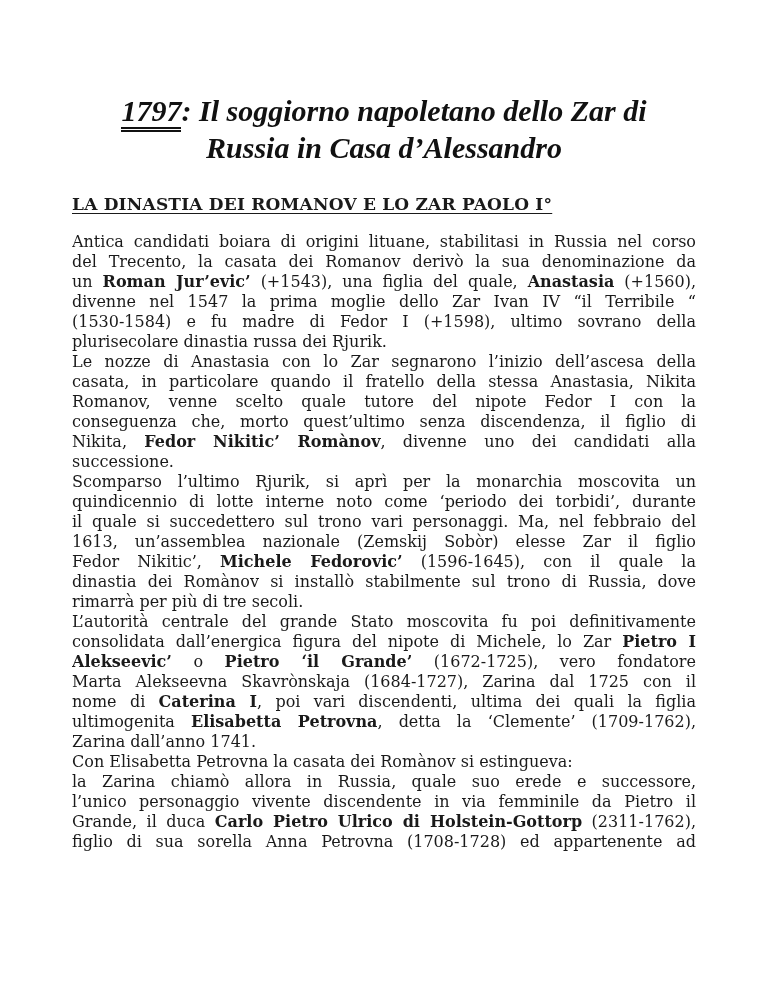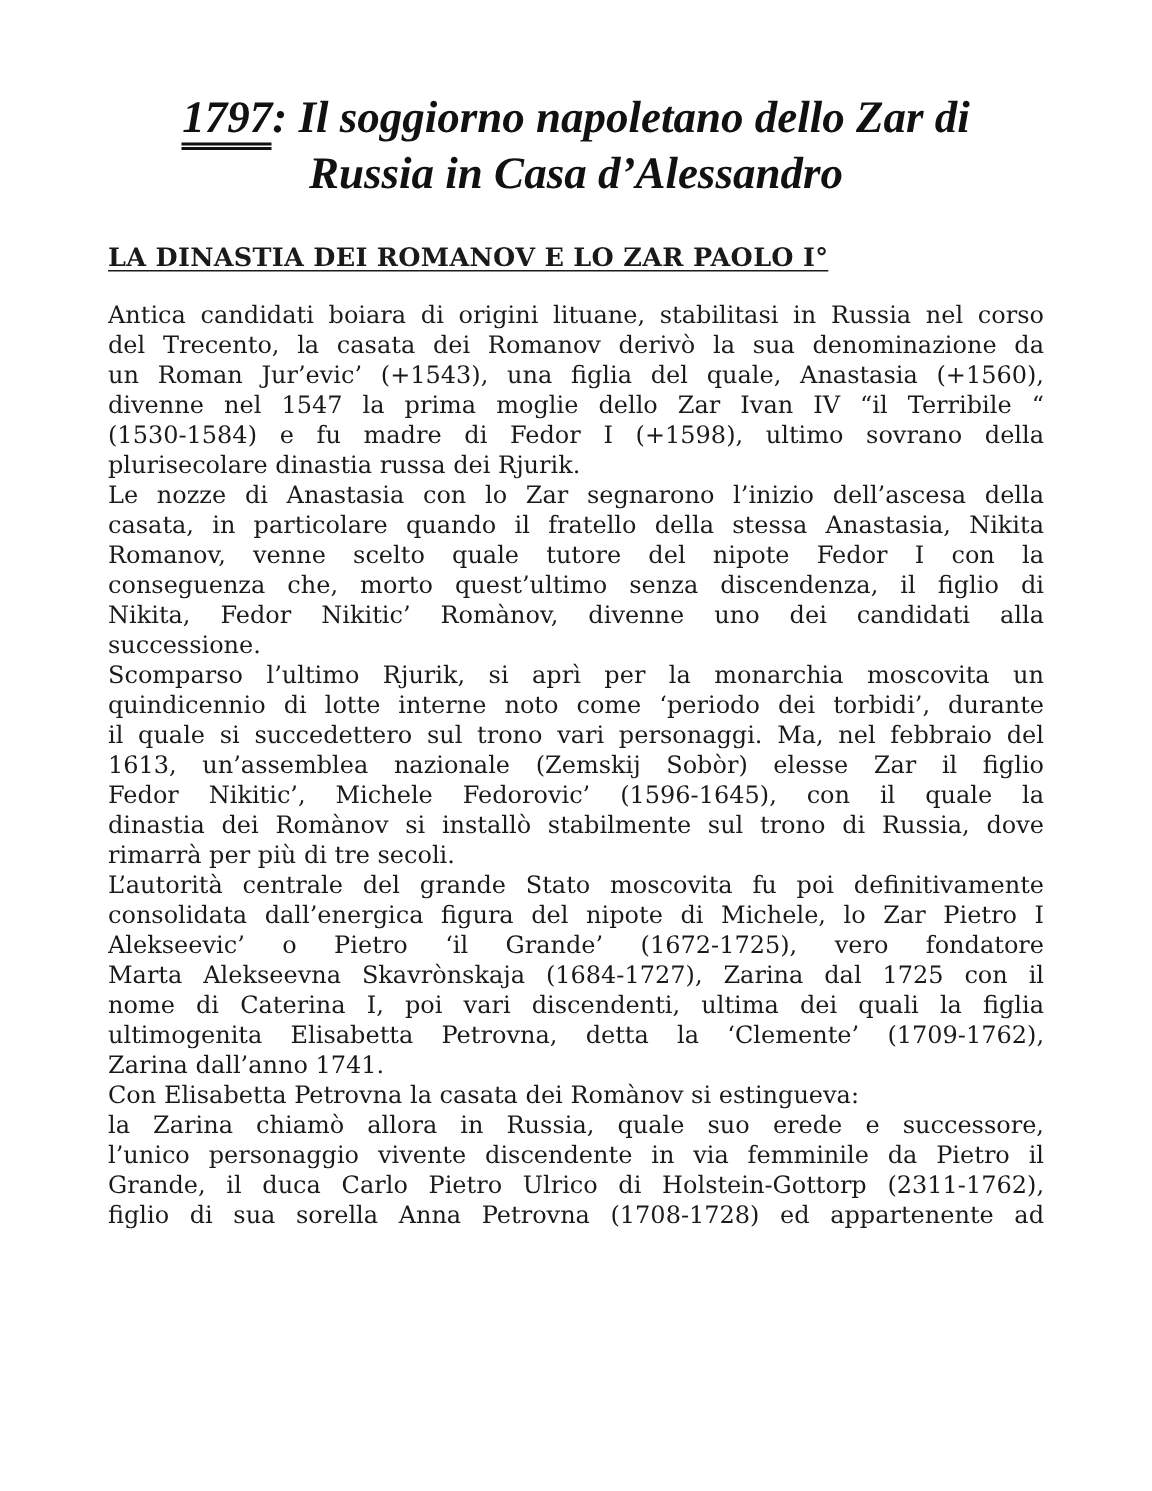--- a/index.html
+++ b/index.html
@@ -2,21 +2,21 @@
 <html><head>
 <meta charset="utf-8">
 <style>
   html, body { margin: 0; padding: 0; background: #ffffff; }
   .page {
     position: relative;
     width: 768px;
     height: 994px;
     background: #ffffff;
     box-sizing: border-box;
-    padding: 60px 72px 0 72px;
+    padding: 92px 72px 0 72px;
     font-family: "DejaVu Serif", "Liberation Serif", serif;
     color: #1a1a1a;
     overflow: hidden;
   }
   .doc-title {
     margin: 0;
     text-align: center;
     font-family: "Liberation Serif", "DejaVu Serif", serif;
     font-style: italic;
     font-weight: bold;
@@ -49,21 +49,21 @@
     height: 20px;
     line-height: 20px;
     text-align: left;
     white-space: normal;
     overflow: hidden;
   }
   .line.j {
     text-align: justify;
     text-align-last: justify;
   }
-  .b { font-weight: normal; }
+  .b { font-weight: bold; }
 </style>
 </head>
 <body>
 
 <div class="page">
   <h1 class="doc-title"><span class="year">1797</span><span>: Il soggiorno napoletano dello Zar di</span><br><span>Russia in Casa d’Alessandro</span></h1>
 
   <h2 class="section-heading">LA DINASTIA DEI ROMANOV E LO ZAR PAOLO I°</h2>
 
   <div class="doc-body">

